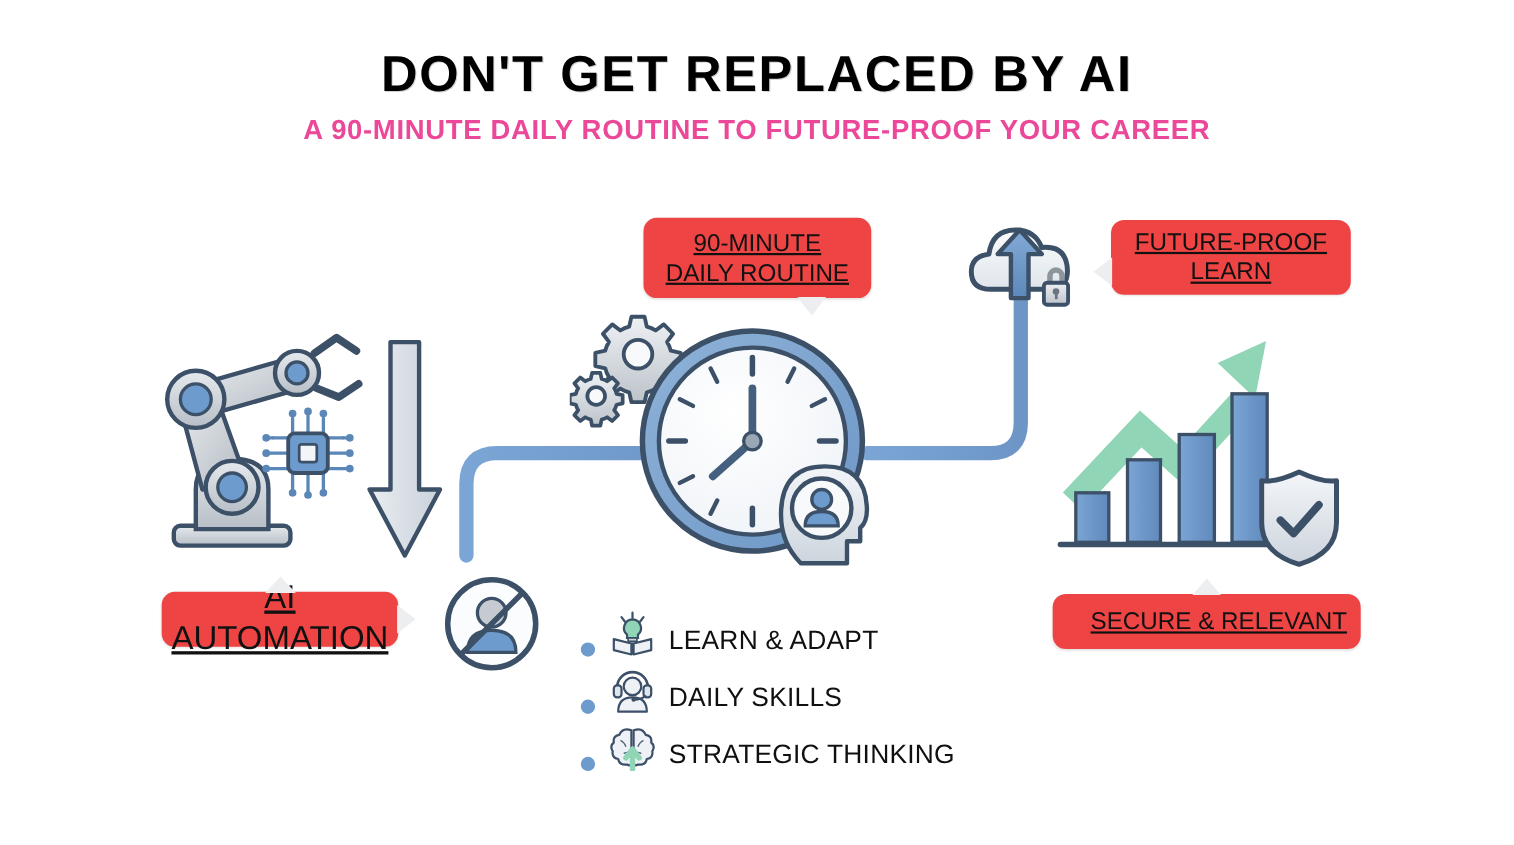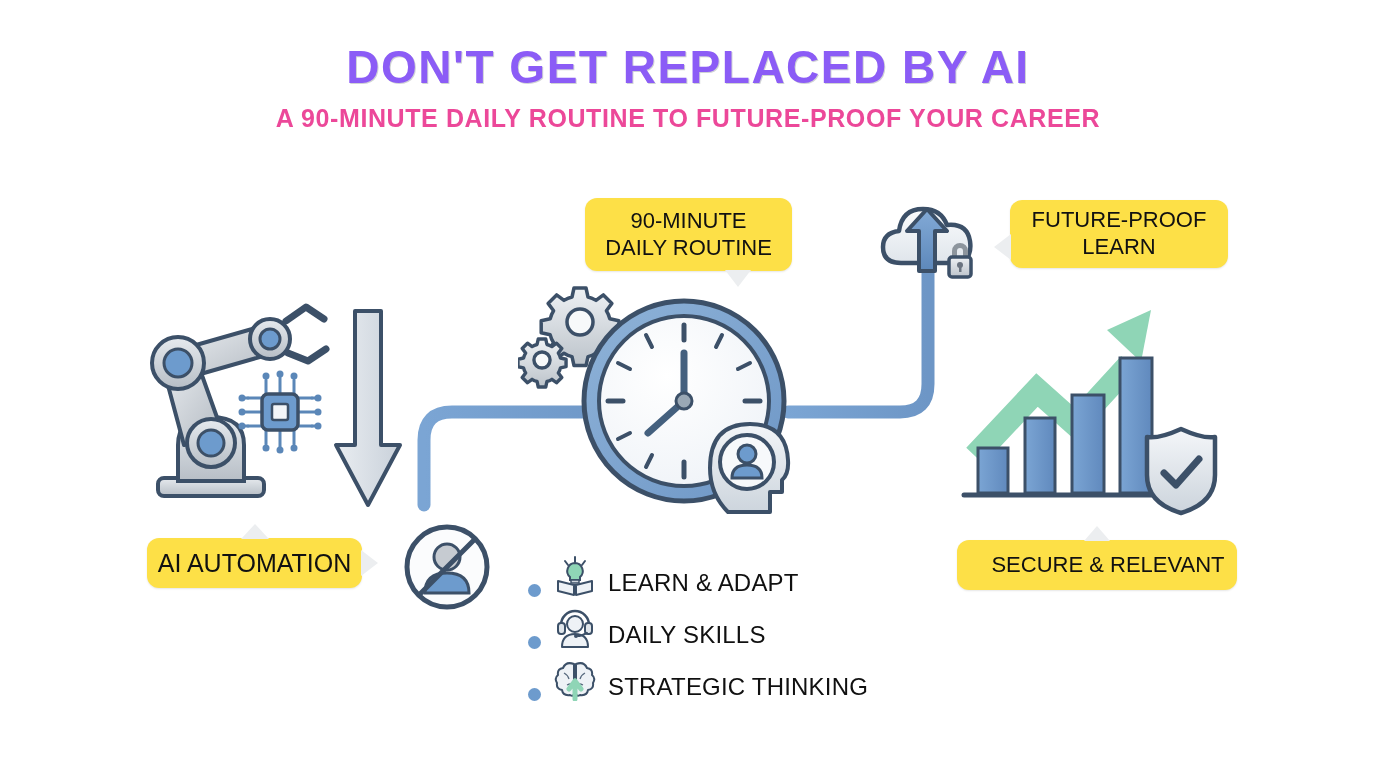--- a/index.html
+++ b/index.html
@@ -12,46 +12,47 @@
   }
   .stage{position:absolute;inset:0;}
 
   
   .title{
     position:absolute;left:0;right:0;top:40px;
     text-align:center;
     font-size:46px;
     font-weight:700;
     letter-spacing:1.5px;
-    color:#8b5cf6;
+    color:#000000;
     text-shadow:1px 1px 0 rgba(120,128,135,.35);
   }
   .subtitle{
     position:absolute;left:0;right:0;top:104px;
     text-align:center;
     font-size:25px;
     font-weight:600;
     letter-spacing:.6px;
     color:#ec4899;
   }
 
   
   .pill{
     position:absolute;
-    background:#fde047;
+    background:#ef4444;
     border-radius:12px;
     color:#111;
     display:flex;align-items:center;justify-content:center;
     text-align:center;
     line-height:1.22;
     box-shadow:0 1px 2px rgba(0,0,0,.10);
+    text-decoration:underline;
   }
   .pill .tail{position:absolute;width:0;height:0;}
 
-  #pill-ai{left:147px;top:538px;width:215px;height:50px;font-size:25px;}
+  #pill-ai{left:147px;top:538px;width:215px;height:50px;font-size:30px;}
   #pill-ai .tail-top{
     top:-14px;left:50%;margin-left:-14px;
     border-left:14px solid transparent;border-right:14px solid transparent;
     border-bottom:15px solid #eceef0;
   }
   #pill-ai .tail-right{
     right:-16px;top:50%;margin-top:-13px;
     border-top:13px solid transparent;border-bottom:13px solid transparent;
     border-left:17px solid #eceef0;
   }

